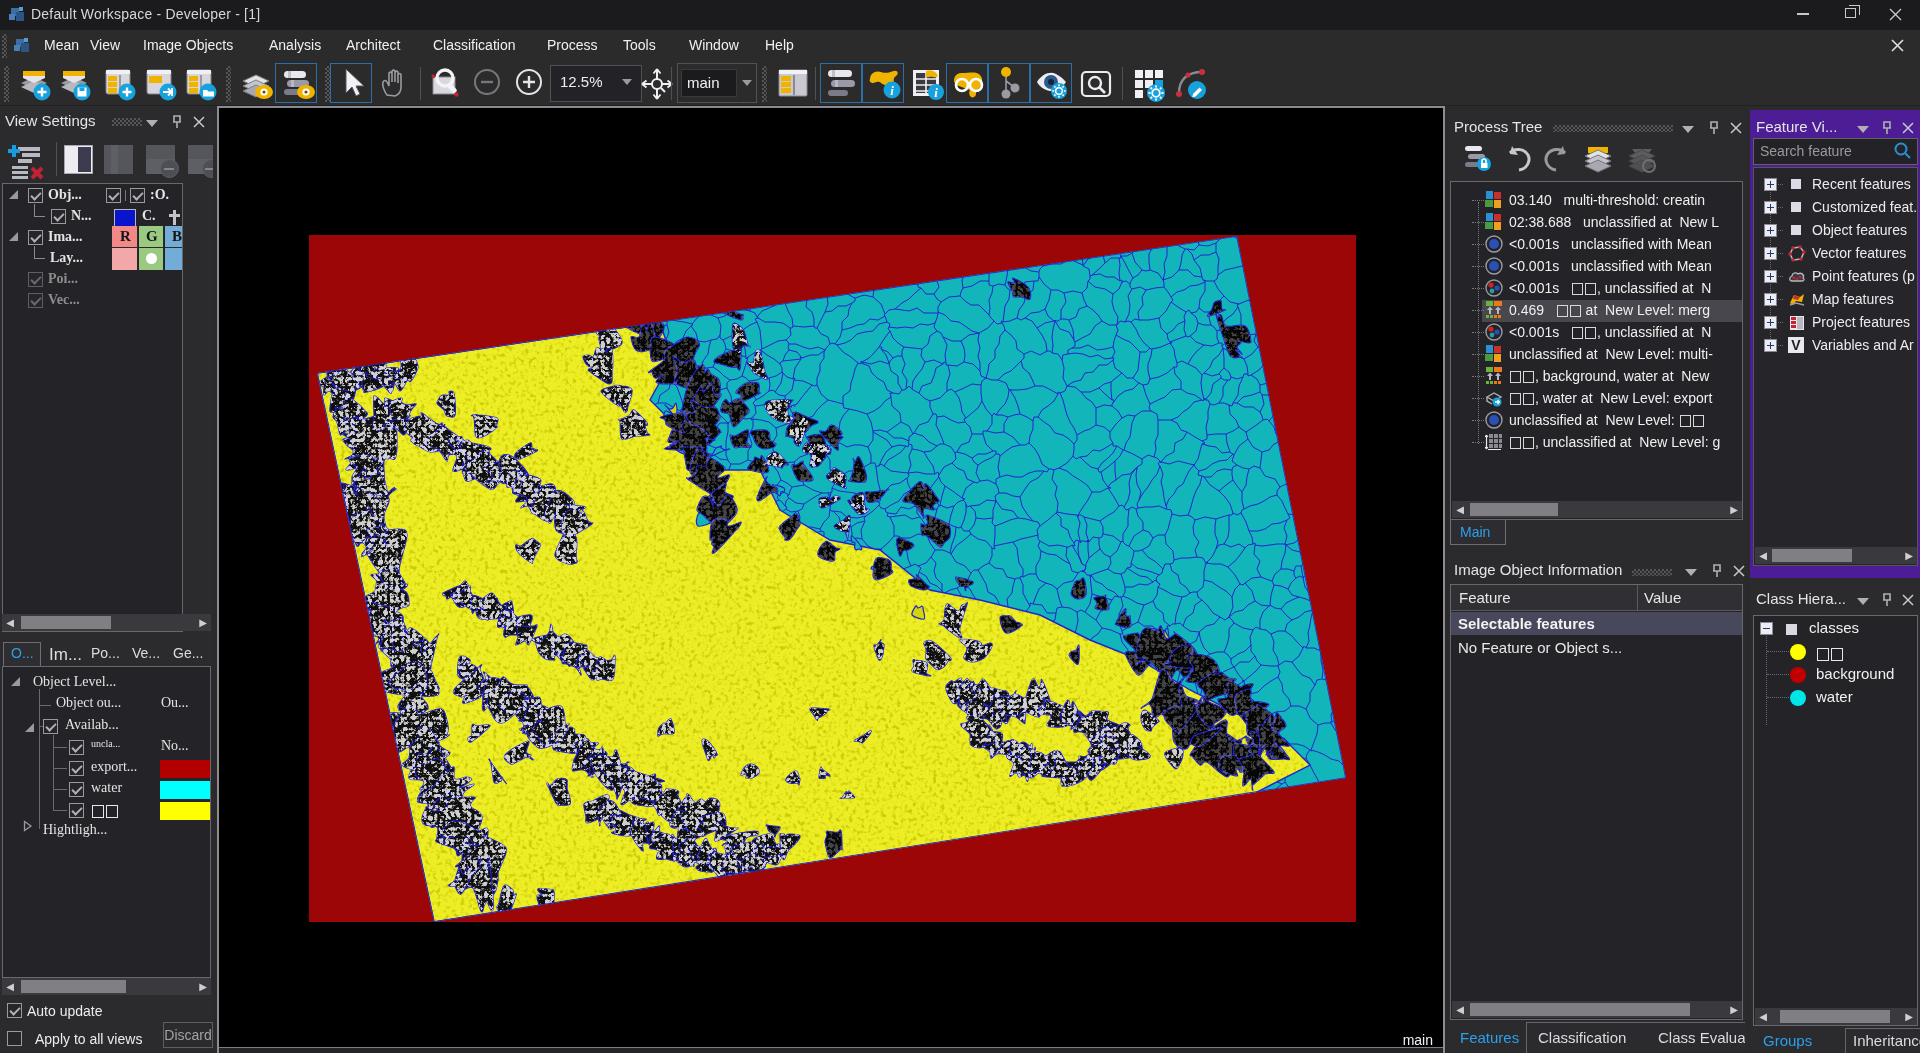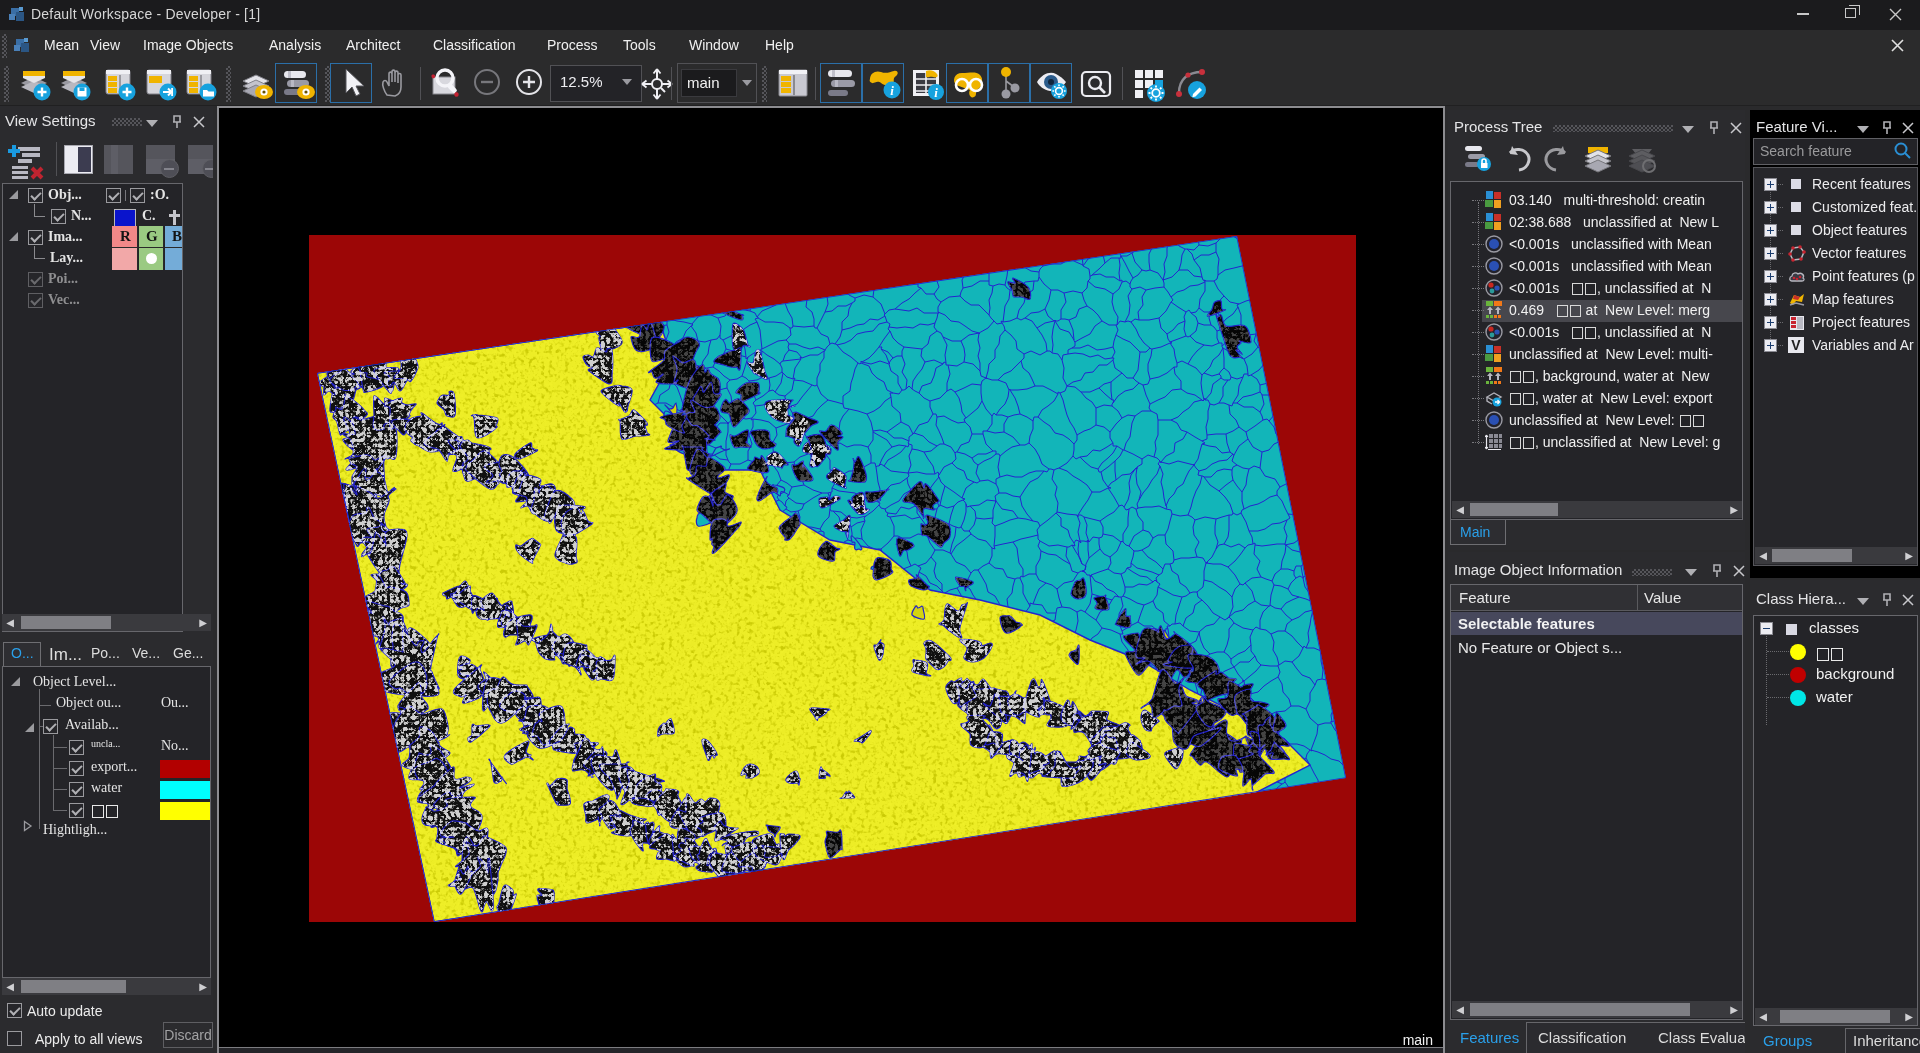--- a/index.html
+++ b/index.html
@@ -1219,21 +1219,21 @@
         <div class="ar" style="right:0">▶</div>
   <div class="th" style="left:18px;width:220px"></div>
  </div>
 </div>
 <div class="abs" style="left:78px;top:470px;width:219px;height:31px;background:#2b2b2f;border-left:1px solid #66666a;border-top:1px solid #66666a"></div>
 <div class="abs tab-on" style="left:12px;top:477px;font-size:15px">Features</div>
 <div class="abs tab-off" style="left:90px;top:477px;font-size:15px">Classification</div>
 <div class="abs tab-off" style="left:210px;top:477px;font-size:15px">Class Evalua...</div>
 </div>
 
-<div id="fv" class="abs" style="left:1750px;top:110px;width:170px;height:468px;background:#000000;overflow:hidden">
+<div id="fv" class="abs" style="left:1750px;top:110px;width:170px;height:468px;background:#4c1d95;overflow:hidden">
     <div class="panel-title" style="left:6px;top:8px">Feature Vi...</div>
 <div class="abs" style="left:107px;top:16px;width:0;height:0;border-left:6px solid transparent;border-right:6px solid transparent;border-top:7px solid #b0b0b4"></div>
 <svg class="abs" style="left:130px;top:10px" width="14" height="16" viewBox="0 0 14 16">
       <path d="M4 2 h6 v6 h-6Z M3 8 h8 M7 8 v6" stroke="#b0b0b4" stroke-width="1.6" fill="none"></path>
     </svg>
 <svg class="abs" style="left:152px;top:12px" width="12" height="12" viewBox="0 0 12 12">
       <path d="M1 1 L11 11 M11 1 L1 11" stroke="#c8c8cc" stroke-width="1.5"></path>
     </svg>
 <div class="abs" style="left:3px;top:28px;width:165px;height:27px;background:#232327;border:1px solid #606065"></div>
 <div class="abs" style="left:10px;top:33px;font-size:14px;color:#9a9a9c">Search feature</div>

